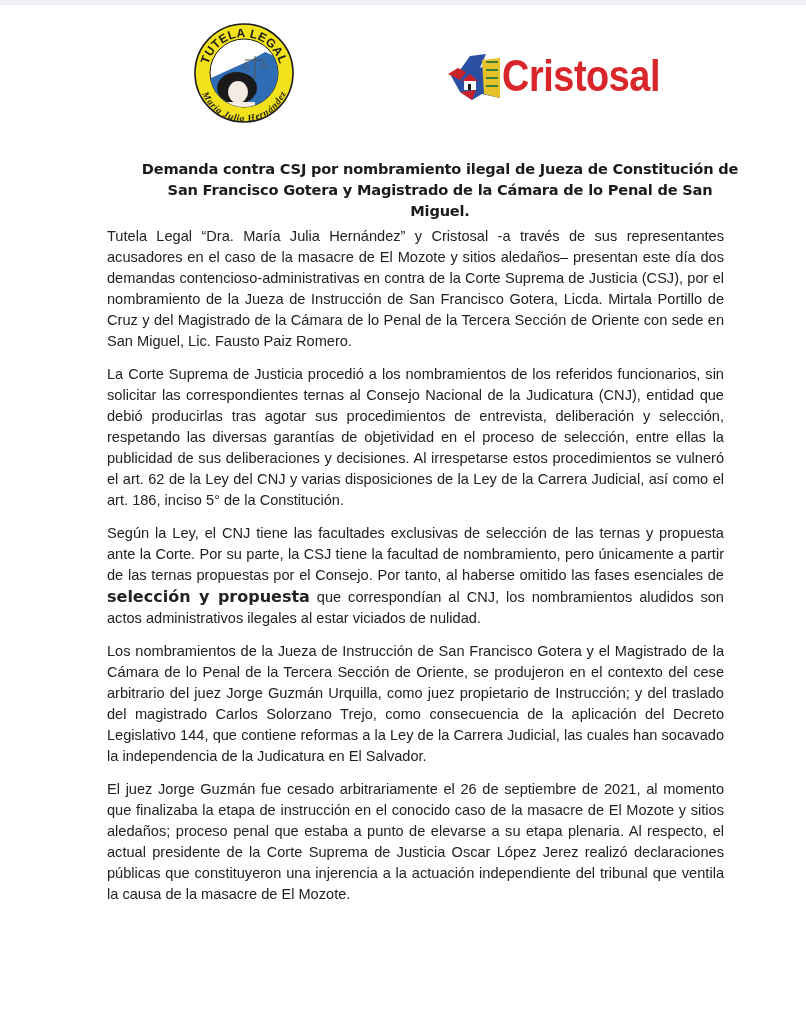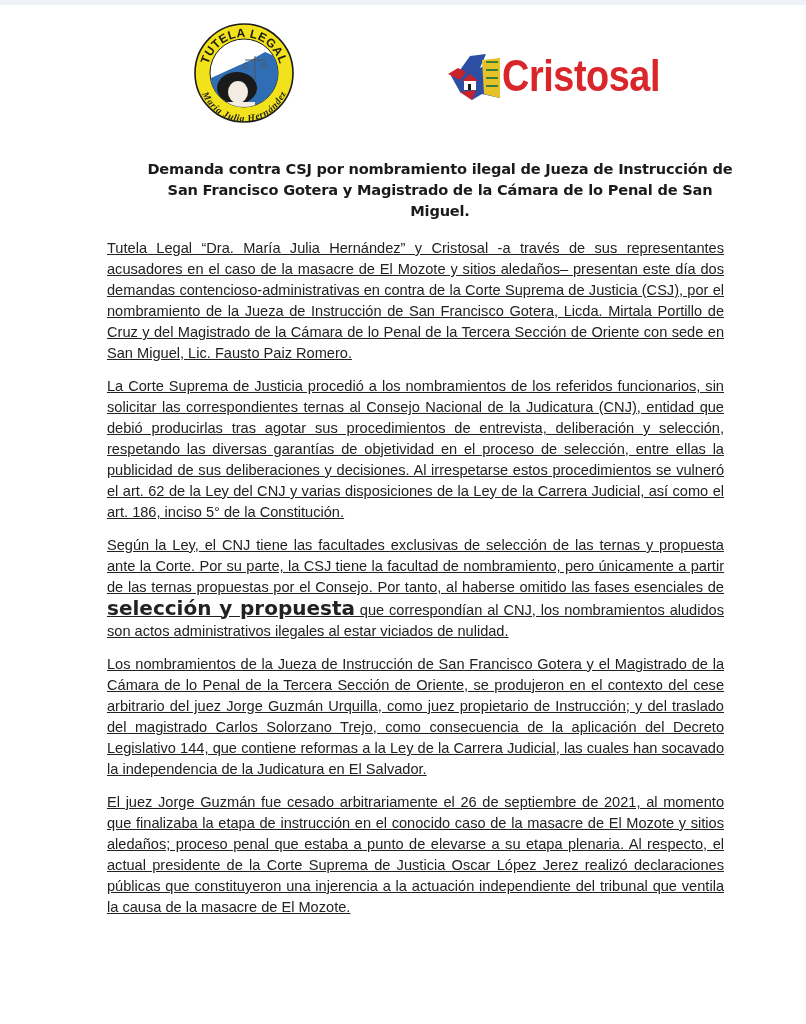--- a/index.html
+++ b/index.html
@@ -16,26 +16,26 @@
       font-family: "Liberation Sans", sans-serif; font-weight: bold; color: #d9262b;
       font-size: 44px; letter-spacing: -0.5px; margin-left: 0px; line-height: 52px;
       transform: scaleX(0.86); transform-origin: left center;
     }
     .title {
       position: absolute; left: 140px; top: 158px; width: 600px; text-align: center;
       font-family: "DejaVu Sans", sans-serif; font-weight: bold; font-size: 14.6px; line-height: 21px;
       color: #1b1b1b; letter-spacing: -0.2px;
     }
     .body-text {
-      position: absolute; left: 107px; top: 238px; width: 617px;
+      position: absolute; left: 107px; top: 226px; width: 617px;
       font-family: "Liberation Sans", sans-serif; font-size: 14.6px; line-height: 21px;
-      text-align: justify; color: #222; text-decoration: underline;
+      text-align: justify; color: #222;
     }
     .body-text p { margin: 0 0 12px 0; }
-    .body-text b { font-family: "DejaVu Sans", sans-serif; font-size: 20px; }
+    .body-text b { font-family: "DejaVu Sans", sans-serif; font-size: 16px; }
   </style>
 </head>
 <body>
 
 <div class="top-strip"></div>
 
 <div class="logo-tutela">
   <svg width="102" height="102" viewBox="0 0 102 102">
     <defs>
       <path id="arcTop" d="M 14 52 A 37 37 0 0 1 88 52"></path>
@@ -77,21 +77,21 @@
         <line x1="40" y1="36" x2="52" y2="36"></line>
     </g>
     <rect x="18" y="30" width="12" height="10" fill="#ffffff"></rect>
     <polygon points="16,31 24,24 32,31" fill="#c8232b"></polygon>
     <rect x="22" y="34" width="3" height="6" fill="#1a1a1a"></rect>
     <path d="M 14 42 L 26 50 L 30 40 Z" fill="#c8232b"></path>
   </svg>
   <span class="word">Cristosal</span>
 </div>
 
-<div class="title">Demanda contra CSJ por nombramiento ilegal de Jueza de Instrucción de San Francisco Gotera y Magistrado de la Cámara de lo Penal de San Miguel.</div>
+<div class="title">Demanda contra CSJ por nombramiento ilegal de Jueza de Constitución de San Francisco Gotera y Magistrado de la Cámara de lo Penal de San Miguel.</div>
 
 <div class="body-text">
   <p>Tutela Legal “Dra. María Julia Hernández” y Cristosal -a través de sus representantes acusadores en el caso de la masacre de El Mozote y sitios aledaños– presentan este día dos demandas contencioso-administrativas en contra de la Corte Suprema de Justicia (CSJ), por el nombramiento de la Jueza de Instrucción de San Francisco Gotera, Licda. Mirtala Portillo de Cruz y del Magistrado de la Cámara de lo Penal de la Tercera Sección de Oriente con sede en San Miguel, Lic. Fausto Paiz Romero.</p>
   <p>La Corte Suprema de Justicia procedió a los nombramientos de los referidos funcionarios, sin solicitar las correspondientes ternas al Consejo Nacional de la Judicatura (CNJ), entidad que debió producirlas tras agotar sus procedimientos de entrevista, deliberación y selección, respetando las diversas garantías de objetividad en el proceso de selección, entre ellas la publicidad de sus deliberaciones y decisiones. Al irrespetarse estos procedimientos se vulneró el art. 62 de la Ley del CNJ y varias disposiciones de la Ley de la Carrera Judicial, así como el art. 186, inciso 5° de la Constitución.</p>
   <p><span>Según la Ley, el CNJ tiene las facultades exclusivas de selección de las ternas y propuesta ante la Corte. Por su parte, la CSJ tiene la facultad de nombramiento, pero únicamente a partir de las ternas propuestas por el Consejo. Por tanto, al haberse omitido las fases esenciales de </span><b>selección y propuesta</b><span> que correspondían al CNJ, los nombramientos aludidos son actos administrativos ilegales al estar viciados de nulidad.</span></p>
   <p>Los nombramientos de la Jueza de Instrucción de San Francisco Gotera y el Magistrado de la Cámara de lo Penal de la Tercera Sección de Oriente, se produjeron en el contexto del cese arbitrario del juez Jorge Guzmán Urquilla, como juez propietario de Instrucción; y del traslado del magistrado Carlos Solorzano Trejo, como consecuencia de la aplicación del Decreto Legislativo 144, que contiene reformas a la Ley de la Carrera Judicial, las cuales han socavado la independencia de la Judicatura en El Salvador.</p>
   <p>El juez Jorge Guzmán fue cesado arbitrariamente el 26 de septiembre de 2021, al momento que finalizaba la etapa de instrucción en el conocido caso de la masacre de El Mozote y sitios aledaños; proceso penal que estaba a punto de elevarse a su etapa plenaria. Al respecto, el actual presidente de la Corte Suprema de Justicia Oscar López Jerez realizó declaraciones públicas que constituyeron una injerencia a la actuación independiente del tribunal que ventila la causa de la masacre de El Mozote.</p>
 </div>
 
 </body></html>

